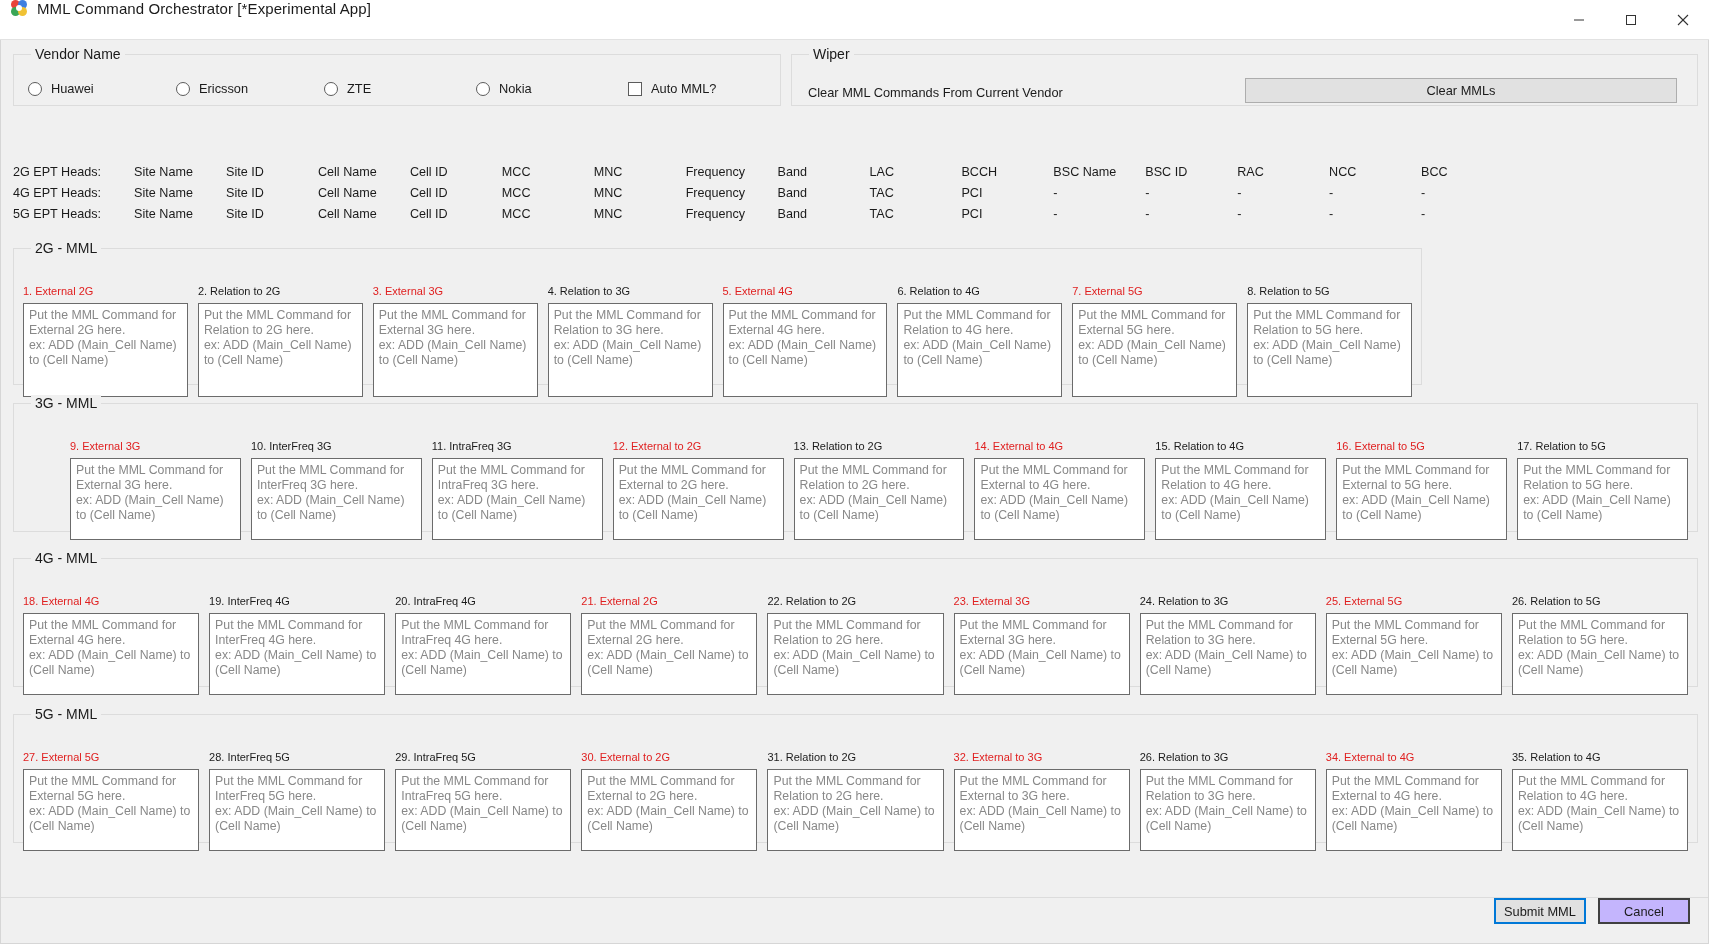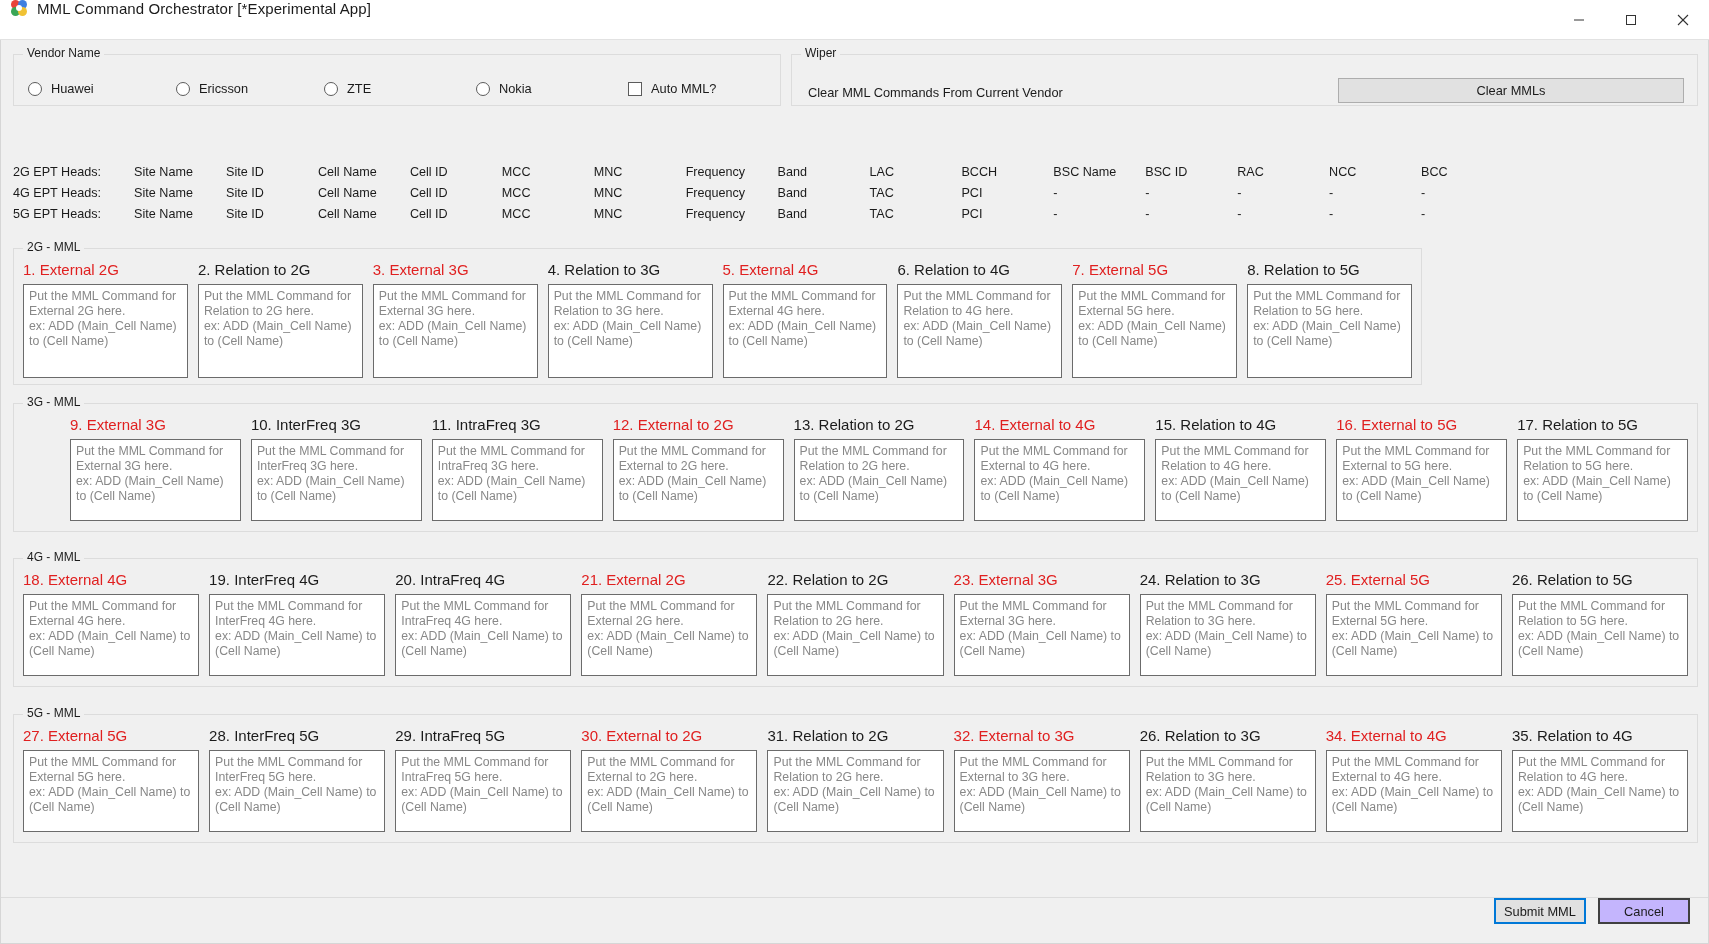--- a/index.html
+++ b/index.html
@@ -51,23 +51,23 @@
     padding: 0;
   }
 
   
   .group {
     position: absolute;
     border: 1px solid #dcdcdc;
     background: transparent;
   }
   .group > .legend {
-    position: absolute; top: -9px; left: 9px;
+    position: absolute; top: -9px; left: 17px;
     background: #f0f0f0; padding: 0 4px;
-    font-size: 12px; color: #1b1b1b; white-space: nowrap;
+    font-size: 14px; color: #1b1b1b; white-space: nowrap;
   }
 
   
   .vendor-row {
     position: absolute; left: 14px; top: 26px; right: 0;
     display: flex; align-items: center;
   }
   .radio-item {
     display: flex; align-items: center; gap: 9px;
     font-size: 12.8px; color: #1b1b1b;
@@ -79,22 +79,22 @@
   .check-box {
     width: 14px; height: 14px;
     border: 1.4px solid #5c5c5c; background: #fff; flex: none;
   }
 
   .wiper-label {
     position: absolute; left: 16px; top: 30px;
     font-size: 12.8px; color: #1b1b1b;
   }
   .clear-btn {
-    position: absolute; right: 13px; top: 23px;
-    width: 346px; height: 25px;
+    position: absolute; right: 20px; top: 23px;
+    width: 432px; height: 25px;
     background: #e1e1e1; border: 1px solid #adadad;
     font-size: 12.8px; color: #1b1b1b;
     display: flex; align-items: center; justify-content: center;
     font-family: "Liberation Sans", sans-serif;
   }
 
   
   .ept {
     position: absolute; left: 12px; top: 121px;
     width: 1685px;
@@ -107,22 +107,22 @@
   }
   .ept td.lead { width: 112px; }
   .ept td.c { width: 85px; }
 
   
   .mml-section { position: absolute; left: 12px; }
   .mml-grid { display: flex; padding: 12px 9px 11px 9px; gap: 0; }
   .mml-cell { flex: 1 1 0; min-width: 0; padding-right: 10px; }
   .mml-cell:last-child { padding-right: 0; }
   .mml-label {
-    font-size: 15px; color: #1b1b1b; margin-bottom: 6px;
-    white-space: nowrap; overflow: hidden;
+    font-size: 11px; color: #1b1b1b; margin-bottom: 6px;
+    white-space: nowrap; overflow: hidden; margin-top: 24px;
   }
   .mml-label.ext { color: #e02020; }
   .mml-box {
     background: #ffffff;
     border: 1px solid #6b6b6b;
     height: 94px;
     padding: 4px 5px;
     font-size: 12.3px;
     line-height: 15px;
     color: #888888;

